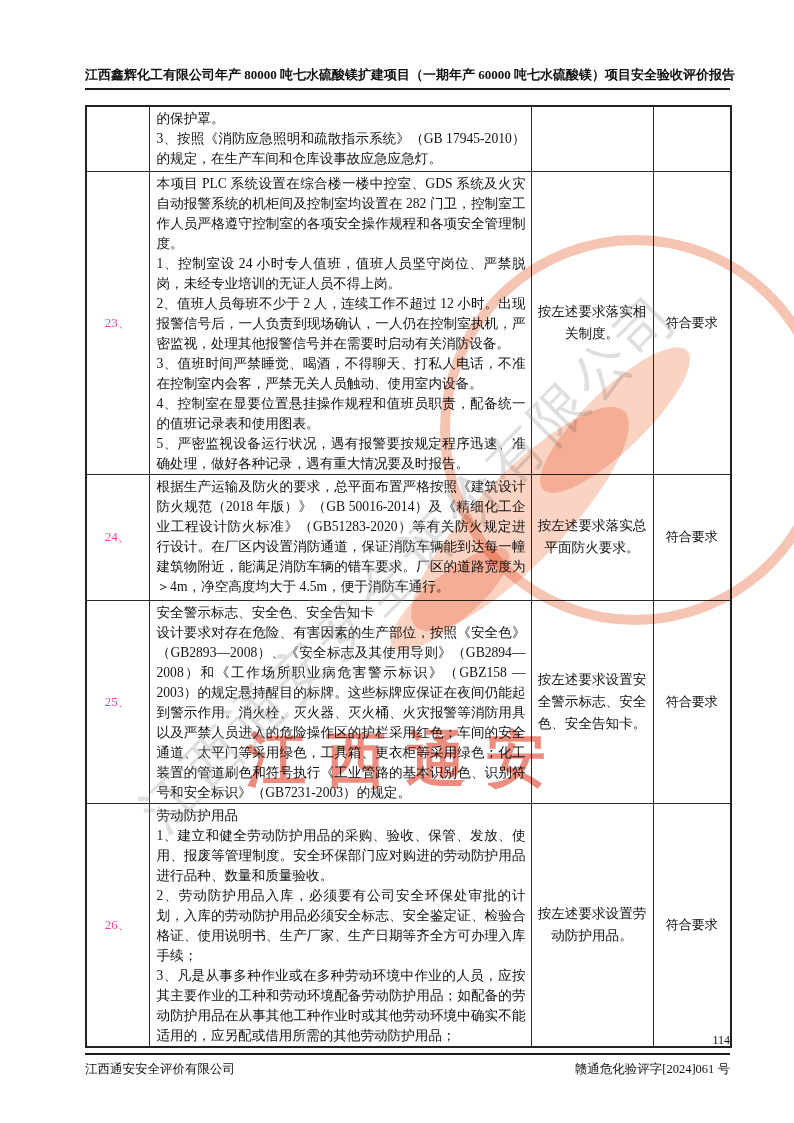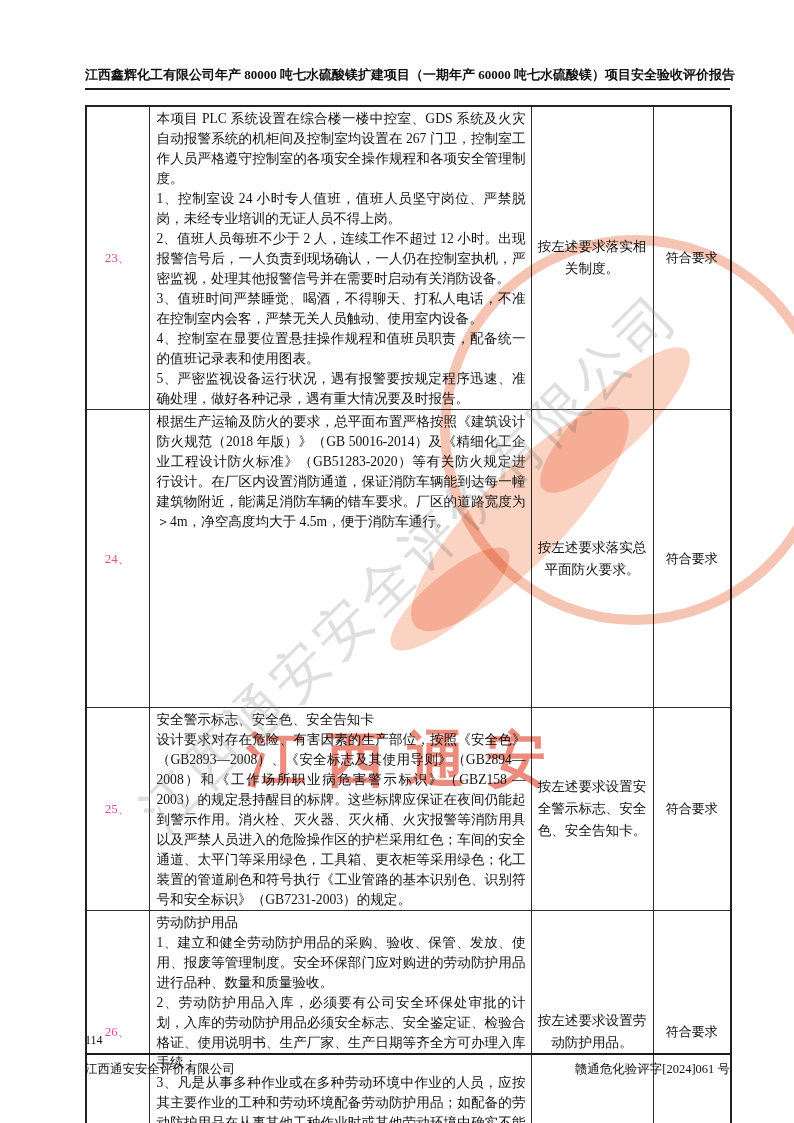--- a/index.html
+++ b/index.html
@@ -45,21 +45,21 @@
   td.cell-measure{
     vertical-align:middle;text-align:center;padding:0 5px;
     font-size:13.6px;line-height:22px;color:#111;margin-left:40px;
   }
   td.cell-conclusion{
     vertical-align:middle;text-align:center;font-size:13px;color:#111;
   }
 
   
   .page-number{
-    position:absolute;left:85px;top:1033px;width:645px;text-align:left;
+    position:absolute;left:85px;top:1033px;width:645px;text-align:right;
     font-size:12px;color:#111;
   }
   .footer-rule{
     position:absolute;left:85px;top:1053px;width:645px;height:1.6px;background:#1c1c1c;
   }
   .footer-row{
     position:absolute;left:85px;top:1061px;width:645px;
     display:flex;justify-content:space-between;font-size:12.5px;color:#111;
   }
 
@@ -98,23 +98,32 @@
 
   <table id="doc-table">
     <colgroup>
       <col style="width:63px">
         <col style="width:382px">
         <col style="width:122px">
         <col style="width:78px">
     </colgroup>
     <tbody id="doc-table-body">
         <tr>
+          <td class="cell-no"></td>
+          <td class="cell-content">
+            <div class="para">的保护罩。</div>
+            <div class="para">3、按照《消防应急照明和疏散指示系统》（GB 17945-2010）的规定，在生产车间和仓库设事故应急应急灯。</div>
+          </td>
+          <td class="cell-measure"></td>
+          <td class="cell-conclusion"></td>
+        </tr>
+        <tr>
           <td class="cell-no">23、</td>
           <td class="cell-content">
-            <div class="para">本项目 PLC 系统设置在综合楼一楼中控室、GDS 系统及火灾自动报警系统的机柜间及控制室均设置在 267 门卫，控制室工作人员严格遵守控制室的各项安全操作规程和各项安全管理制度。</div>
+            <div class="para">本项目 PLC 系统设置在综合楼一楼中控室、GDS 系统及火灾自动报警系统的机柜间及控制室均设置在 282 门卫，控制室工作人员严格遵守控制室的各项安全操作规程和各项安全管理制度。</div>
             <div class="para">1、控制室设 24 小时专人值班，值班人员坚守岗位、严禁脱岗，未经专业培训的无证人员不得上岗。</div>
             <div class="para">2、值班人员每班不少于 2 人，连续工作不超过 12 小时。出现报警信号后，一人负责到现场确认，一人仍在控制室执机，严密监视，处理其他报警信号并在需要时启动有关消防设备。</div>
             <div class="para">3、值班时间严禁睡觉、喝酒，不得聊天、打私人电话，不准在控制室内会客，严禁无关人员触动、使用室内设备。</div>
             <div class="para">4、控制室在显要位置悬挂操作规程和值班员职责，配备统一的值班记录表和使用图表。</div>
             <div class="para">5、严密监视设备运行状况，遇有报警要按规定程序迅速、准确处理，做好各种记录，遇有重大情况要及时报告。</div>
           </td>
           <td class="cell-measure">按左述要求落实相关制度。</td>
           <td class="cell-conclusion">符合要求</td>
         </tr>
         <tr>

